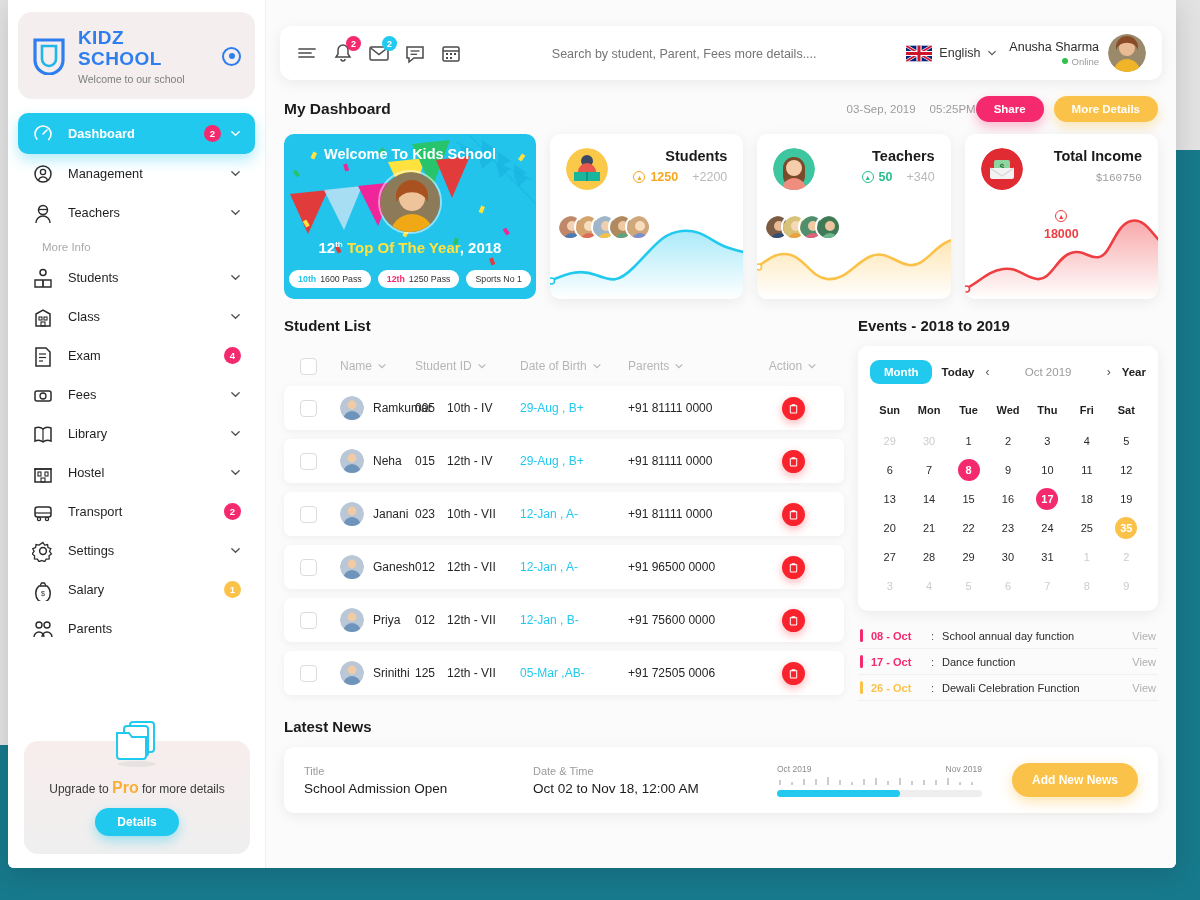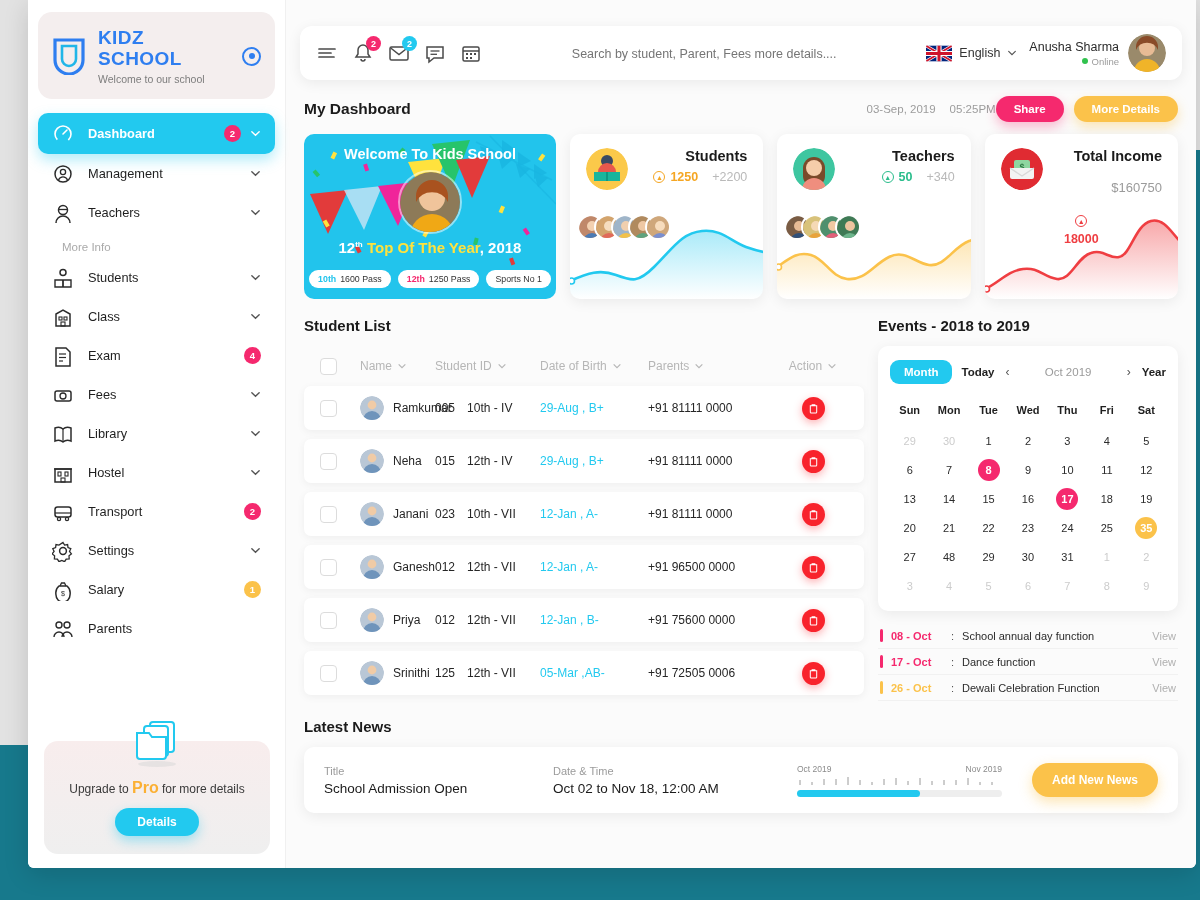--- a/index.html
+++ b/index.html
@@ -20,21 +20,21 @@
   }
   .teal-tr {
     position: absolute; right: 0; top: 150px; width: 60px; height: 560px;
     background: #17798c; border-top-left-radius: 34px; z-index: 0;
   }
   .teal-mask-left {
     position: absolute; left: 0; top: 600px; width: 46px; height: 130px;
     background: #e2e2e2; border-bottom-right-radius: 40px; z-index: 1;
   }
   .app {
-    position: absolute; left: 28px; top: 0; width: 1168px; height: 868px;
+    position: absolute; left: 8px; top: 0; width: 1168px; height: 868px;
     background: #fdfdfd; border-radius: 0 0 6px 6px; z-index: 2;
     box-shadow: 0 6px 26px rgba(0,0,0,.14);
     display: flex; overflow: hidden;
   }
 
   
   .sidebar {
     width: 258px; min-width: 258px; background: #ffffff; height: 868px;
     position: relative; border-right: 1px solid #f0f0f0;
   }
@@ -188,21 +188,21 @@
   .stat-sub { font-size: 12.5px; color: #b9b9b9; }
   .ring { width: 12px; height: 12px; border-radius: 50%; border: 1.6px solid currentColor;
           display: flex; align-items: center; justify-content: center; font-size: 7px; }
   .stack { display: flex; margin-top: 24px; }
   .stack img, .stack div.ph {
     width: 26px; height: 26px; border-radius: 50%; border: 2px solid #fff; margin-left: -9px;
     overflow: hidden;
   }
   .stack > *:first-child { margin-left: 0; }
   .spark { position: absolute; left: 0; right: 0; bottom: 0; height: 92px; }
-  .income-val { font-size: 13px; color: #9b9b9b; margin-top: 16px; text-align: right; }
+  .income-val { font-size: 11px; color: #9b9b9b; margin-top: 8px; text-align: right; font-family: Liberation Mono, monospace; }
   .income-sub { font-size: 12.5px; font-weight: bold; color: #ef3e42; display: flex; align-items: center; gap: 5px; margin-top: 20px; flex-direction: column; }
 
   
   .lower { display: flex; gap: 14px; padding: 0 4px; margin-top: 18px; }
   .col-left { flex: 1; min-width: 0; }
   .col-right { width: 300px; flex: 0 0 300px; }
   .sec-title { font-size: 15px; font-weight: bold; color: #1b1b1b; margin-bottom: 12px; }
 
   .thead {
     display: flex; align-items: center; height: 40px; padding: 0 16px;
@@ -1115,21 +1115,21 @@
               <div class="day ">
                 <span>25</span>
               </div>
               <div class="day yellow">
                 <span>35</span>
               </div>
               <div class="day ">
                 <span>27</span>
               </div>
               <div class="day ">
-                <span>48</span>
+                <span>28</span>
               </div>
               <div class="day ">
                 <span>29</span>
               </div>
               <div class="day ">
                 <span>30</span>
               </div>
               <div class="day ">
                 <span>31</span>
               </div>

